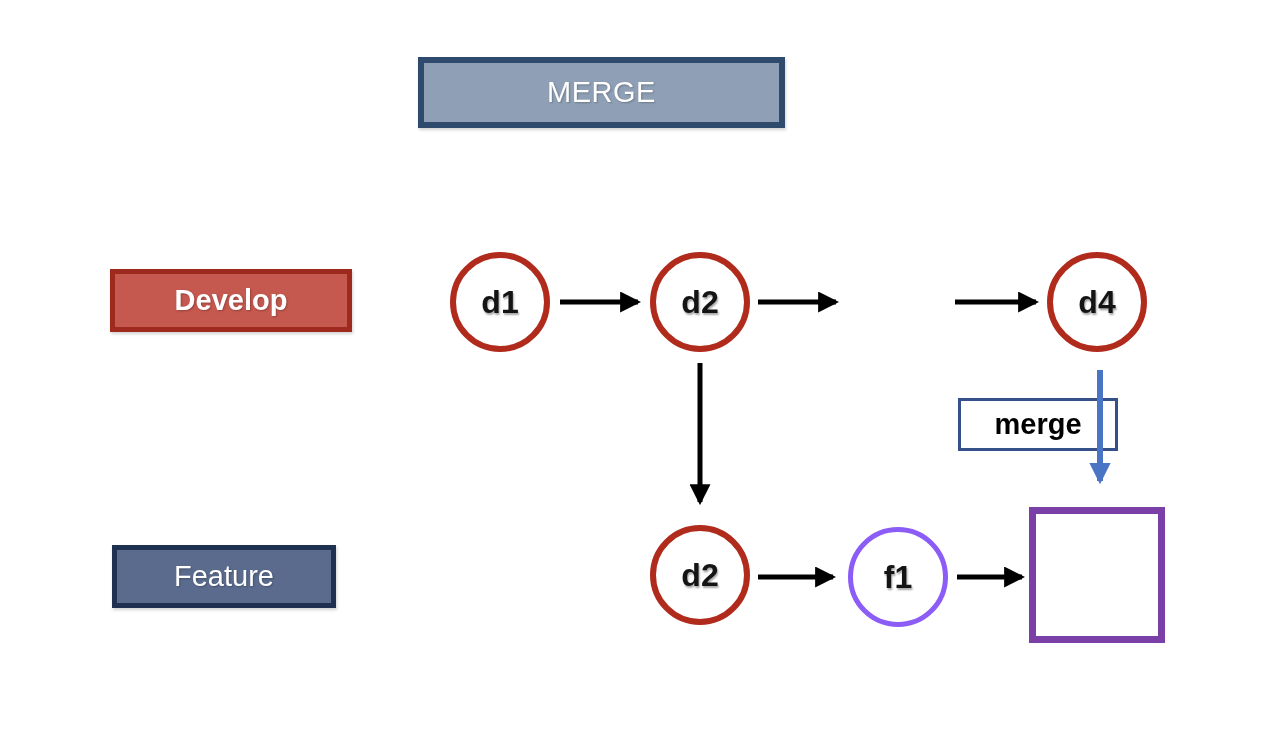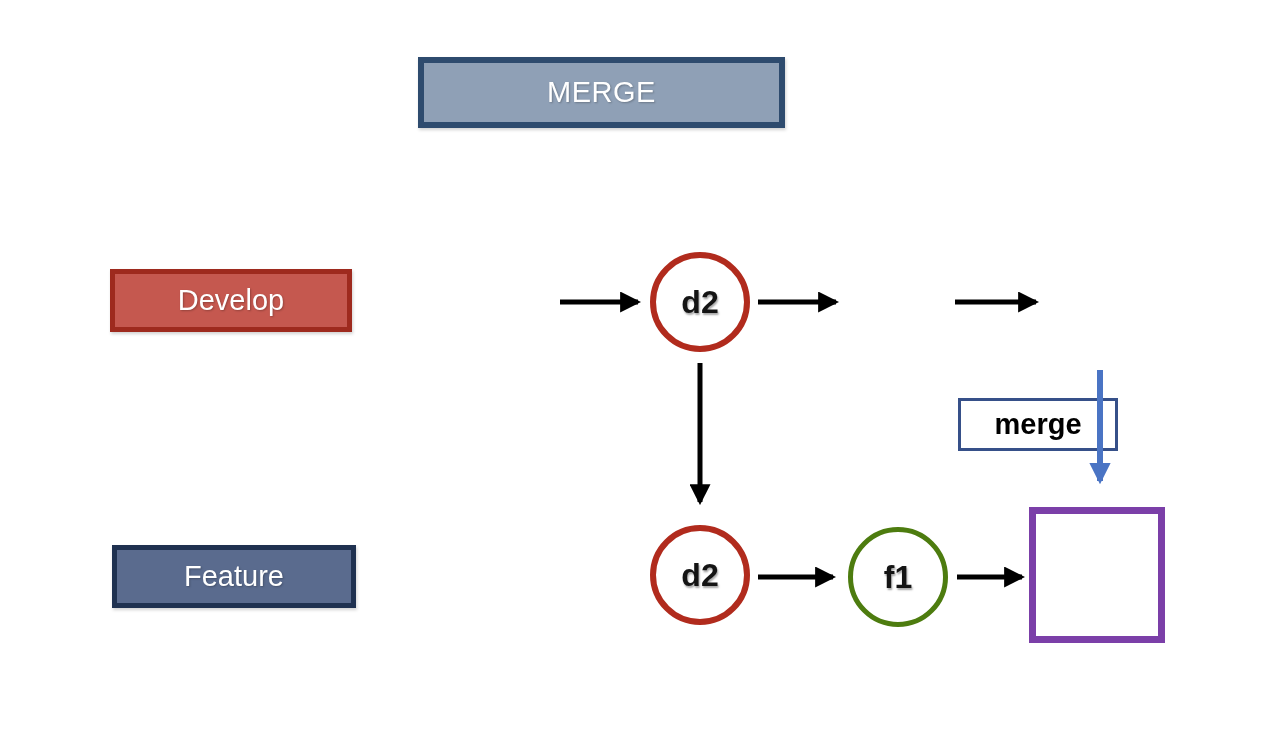--- a/index.html
+++ b/index.html
@@ -15,37 +15,37 @@
   }
   .banner{
     left:418px;top:57px;width:367px;height:71px;
     background:#8fa0b6;border:6px solid #2e4b6e;
     font-size:29px;letter-spacing:0.5px;
     box-shadow:1px 2px 3px rgba(0,0,0,0.18);
   }
   .develop-label{
     left:110px;top:269px;width:242px;height:63px;
     background:#c5584f;border:5px solid #9e2a1e;
-    font-size:29px;box-shadow:1px 2px 3px rgba(0,0,0,0.18);
+    font-size:29px;box-shadow:1px 2px 3px rgba(0,0,0,0.18);font-weight:bold;
   }
   .feature-label{
-    left:112px;top:545px;width:244px;height:63px;
+    left:112px;top:545px;width:224px;height:63px;
     background:#5a6b8e;border:5px solid #1f3150;
     font-size:29px;box-shadow:1px 2px 3px rgba(0,0,0,0.18);
   }
   
   .node{
     position:absolute;box-sizing:border-box;width:100px;height:100px;
     border-radius:50%;background:#ffffff;display:flex;
     align-items:center;justify-content:center;
     font-size:32px;font-weight:bold;color:#141414;
     text-shadow:1px 2px 2px rgba(0,0,0,0.35);
   }
   .node.red{border:6px solid #b12b1d;}
-  .node.navy{border:5px solid #4d7c0f;}
+  .node.navy{border:5px solid #8b5cf6;}
   
   .merge-box{
     position:absolute;left:958px;top:398px;width:160px;height:53px;
     box-sizing:border-box;background:#ffffff;border:3px solid #365089;
     display:flex;align-items:center;justify-content:center;
     font-size:29px;font-weight:700;color:#000000;
     text-shadow:0 0 1px rgba(255,255,255,0.6);
   }
   
   .highlight-box{
@@ -62,21 +62,23 @@
 
   <div class="box banner">MERGE</div>
 
   <div class="box develop-label">Develop</div>
   <div class="box feature-label">Feature</div>
 
   <div class="merge-box">merge</div>
 
   <div class="highlight-box"></div>
 
+  <div class="node red" style="left:450px;top:252px">d1</div>
   <div class="node red" style="left:650px;top:252px">d2</div>
+  <div class="node red" style="left:1047px;top:252px">d4</div>
 
   <div class="node red" style="left:650px;top:525px">d2</div>
   <div class="node navy" style="left:848px;top:527px">f1</div>
 
   <svg class="arrows" width="1280" height="731" viewBox="0 0 1280 731">
     <defs>
       <marker id="headBlack" viewBox="0 0 10 10" refX="8.5" refY="5" markerWidth="4.2" markerHeight="4.2" orient="auto" markerUnits="strokeWidth">
         <path d="M0,0 L10,5 L0,10 z" fill="#000000"></path>
       </marker>
       <marker id="headBlue" viewBox="0 0 10 10" refX="8.5" refY="5" markerWidth="3.6" markerHeight="3.6" orient="auto" markerUnits="strokeWidth">

